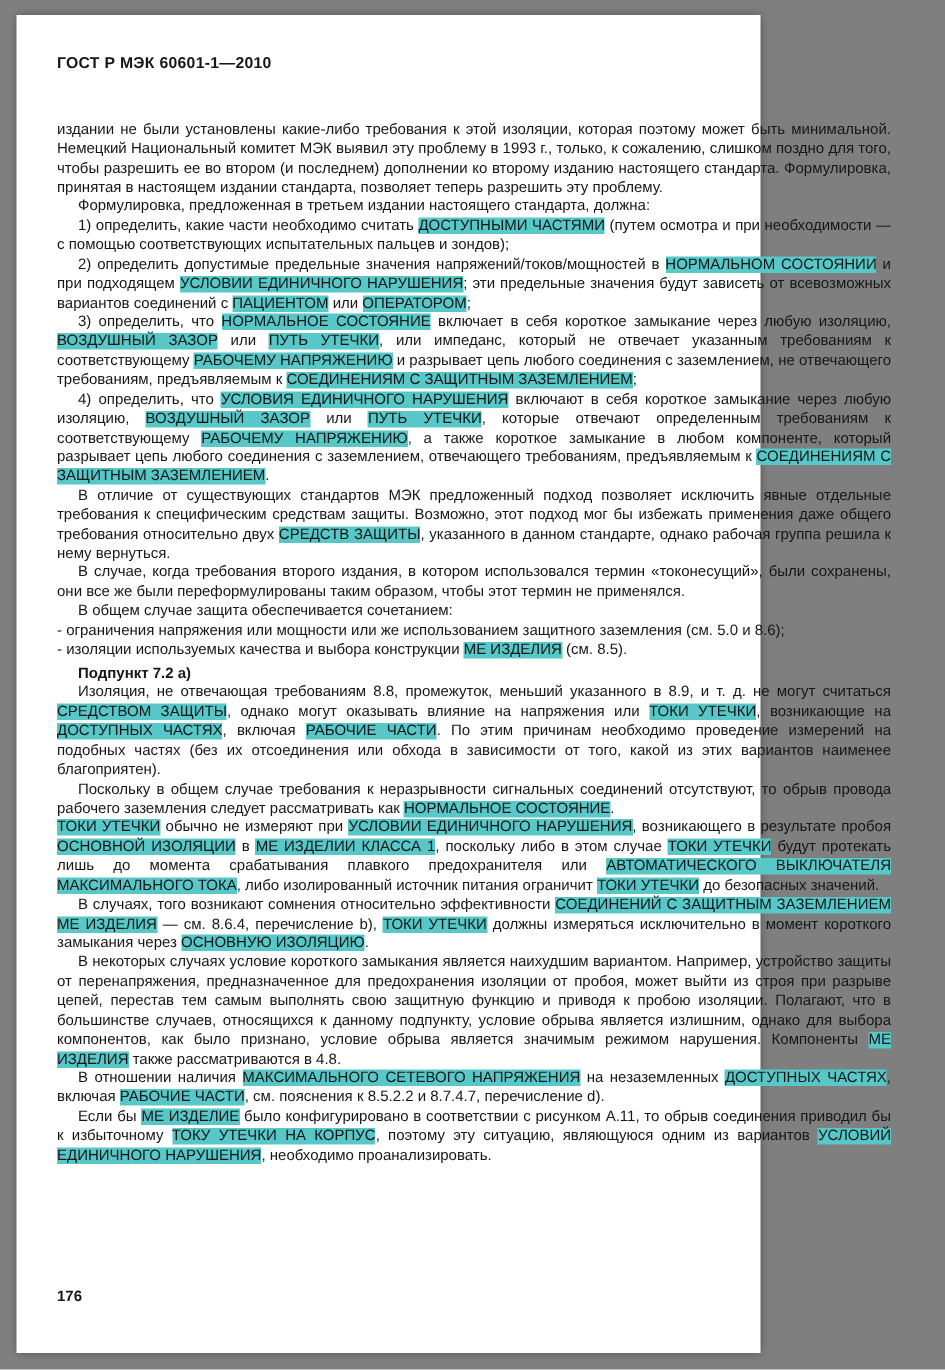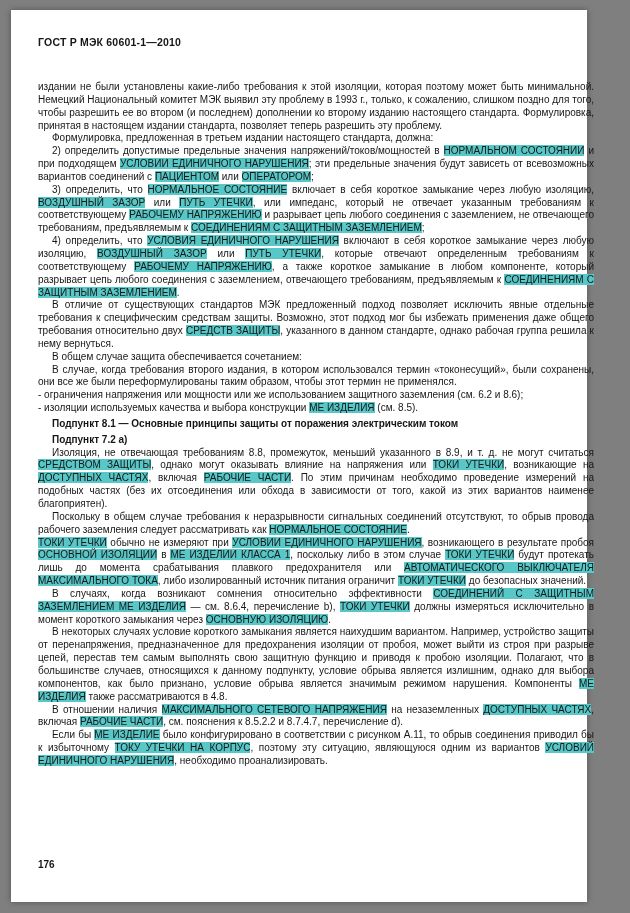--- a/index.html
+++ b/index.html
@@ -8,21 +8,21 @@
     height: 913px;
     position: relative;
     overflow: hidden;
     background: var(--background, #7f7f7f);
     font-family: "Liberation Sans", "DejaVu Sans", sans-serif;
   }
   .page {
     position: absolute;
     left: 11px;
     top: 10px;
-    width: 576px;
+    width: 496px;
     height: 892px;
     background: var(--paper, #ffffff);
     box-shadow: 0 0 6px rgba(0,0,0,0.35);
   }
   .doc-header {
     position: absolute;
     left: 27px;
     top: 26px;
     font-size: 10.5px;
     font-weight: bold;
@@ -54,33 +54,33 @@
 </style>
 </head>
 <body>
 
 <div class="page">
   <div class="doc-header">ГОСТ Р МЭК 60601-1—2010</div>
 
   <div class="doc-body">
       <p class="para"><span>издании не были установлены какие-либо требования к этой изоляции, которая поэтому может быть минимальной. Немецкий Национальный комитет МЭК выявил эту проблему в 1993 г., только, к сожалению, слишком поздно для того, чтобы разрешить ее во втором (и последнем) дополнении ко второму изданию настоящего стандарта. Формулировка, принятая в настоящем издании стандарта, позволяет теперь разрешить эту проблему.</span></p>
       <p class="para indent"><span>Формулировка, предложенная в третьем издании настоящего стандарта, должна:</span></p>
+      <p class="para indent"><span>1) определить, какие части необходимо считать </span><span class="hl">ДОСТУПНЫМИ ЧАСТЯМИ</span><span> (путем осмотра и при необходимости — с помощью соответствующих испытательных пальцев и зондов);</span></p>
       <p class="para indent"><span>2) определить допустимые предельные значения напряжений/токов/мощностей в </span><span class="hl">НОРМАЛЬНОМ СОСТОЯНИИ</span><span> и при подходящем </span><span class="hl">УСЛОВИИ ЕДИНИЧНОГО НАРУШЕНИЯ</span><span>; эти предельные значения будут зависеть от всевозможных вариантов соединений с </span><span class="hl">ПАЦИЕНТОМ</span><span> или </span><span class="hl">ОПЕРАТОРОМ</span><span>;</span></p>
       <p class="para indent"><span>3) определить, что </span><span class="hl">НОРМАЛЬНОЕ СОСТОЯНИЕ</span><span> включает в себя короткое замыкание через любую изоляцию, </span><span class="hl">ВОЗДУШНЫЙ ЗАЗОР</span><span> или </span><span class="hl">ПУТЬ УТЕЧКИ</span><span>, или импеданс, который не отвечает указанным требованиям к соответствующему </span><span class="hl">РАБОЧЕМУ НАПРЯЖЕНИЮ</span><span> и разрывает цепь любого соединения с заземлением, не отвечающего требованиям, предъявляемым к </span><span class="hl">СОЕДИНЕНИЯМ С ЗАЩИТНЫМ ЗАЗЕМЛЕНИЕМ</span><span>;</span></p>
       <p class="para indent"><span>4) определить, что </span><span class="hl">УСЛОВИЯ ЕДИНИЧНОГО НАРУШЕНИЯ</span><span> включают в себя короткое замыкание через любую изоляцию, </span><span class="hl">ВОЗДУШНЫЙ ЗАЗОР</span><span> или </span><span class="hl">ПУТЬ УТЕЧКИ</span><span>, которые отвечают определенным требованиям к соответствующему </span><span class="hl">РАБОЧЕМУ НАПРЯЖЕНИЮ</span><span>, а также короткое замыкание в любом компоненте, который разрывает цепь любого соединения с заземлением, отвечающего требованиям, предъявляемым к </span><span class="hl">СОЕДИНЕНИЯМ С ЗАЩИТНЫМ ЗАЗЕМЛЕНИЕМ</span><span>.</span></p>
       <p class="para indent"><span>В отличие от существующих стандартов МЭК предложенный подход позволяет исключить явные отдельные требования к специфическим средствам защиты. Возможно, этот подход мог бы избежать применения даже общего требования относительно двух </span><span class="hl">СРЕДСТВ ЗАЩИТЫ</span><span>, указанного в данном стандарте, однако рабочая группа решила к нему вернуться.</span></p>
+      <p class="para indent"><span>В случае, когда требования второго издания, в котором использовался термин «токонесущий», были сохранены, они все же были переформулированы таким образом, чтобы этот термин не применялся.</span></p>
       <p class="para indent"><span>В общем случае защита обеспечивается сочетанием:</span></p>
-      <p class="para indent"><span>В случае, когда требования второго издания, в котором использовался термин «токонесущий», были сохранены, они все же были переформулированы таким образом, чтобы этот термин не применялся.</span></p>
-      <p class="para"><span>- ограничения напряжения или мощности или же использованием защитного заземления (см. 6.2 и 8.6);</span></p>
+      <p class="para"><span>- ограничения напряжения или мощности или же использованием защитного заземления (см. 5.0 и 8.6);</span></p>
       <p class="para"><span>- изоляции используемых качества и выбора конструкции </span><span class="hl">МЕ ИЗДЕЛИЯ</span><span> (см. 8.5).</span></p>
-      <p class="para indent bold"><span>Подпункт 8.1 — Основные принципы защиты от поражения электрическим током</span></p>
       <p class="para indent bold"><span>Подпункт 7.2 a)</span></p>
       <p class="para indent"><span>Изоляция, не отвечающая требованиям 8.8, промежуток, меньший указанного в 8.9, и т. д. не могут считаться </span><span class="hl">СРЕДСТВОМ ЗАЩИТЫ</span><span>, однако могут оказывать влияние на напряжения или </span><span class="hl">ТОКИ УТЕЧКИ</span><span>, возникающие на </span><span class="hl">ДОСТУПНЫХ ЧАСТЯХ</span><span>, включая </span><span class="hl">РАБОЧИЕ ЧАСТИ</span><span>. По этим причинам необходимо проведение измерений на подобных частях (без их отсоединения или обхода в зависимости от того, какой из этих вариантов наименее благоприятен).</span></p>
       <p class="para indent"><span>Поскольку в общем случае требования к неразрывности сигнальных соединений отсутствуют, то обрыв провода рабочего заземления следует рассматривать как </span><span class="hl">НОРМАЛЬНОЕ СОСТОЯНИЕ</span><span>.</span></p>
       <p class="para"><span class="hl">ТОКИ УТЕЧКИ</span><span> обычно не измеряют при </span><span class="hl">УСЛОВИИ ЕДИНИЧНОГО НАРУШЕНИЯ</span><span>, возникающего в результате пробоя </span><span class="hl">ОСНОВНОЙ ИЗОЛЯЦИИ</span><span> в </span><span class="hl">МЕ ИЗДЕЛИИ КЛАССА 1</span><span>, поскольку либо в этом случае </span><span class="hl">ТОКИ УТЕЧКИ</span><span> будут протекать лишь до момента срабатывания плавкого предохранителя или </span><span class="hl">АВТОМАТИЧЕСКОГО ВЫКЛЮЧАТЕЛЯ МАКСИМАЛЬНОГО ТОКА</span><span>, либо изолированный источник питания ограничит </span><span class="hl">ТОКИ УТЕЧКИ</span><span> до безопасных значений.</span></p>
-      <p class="para indent"><span>В случаях, когда возникают сомнения относительно эффективности </span><span class="hl">СОЕДИНЕНИЙ С ЗАЩИТНЫМ ЗАЗЕМЛЕНИЕМ МЕ ИЗДЕЛИЯ</span><span> — см. 8.6.4, перечисление b), </span><span class="hl">ТОКИ УТЕЧКИ</span><span> должны измеряться исключительно в момент короткого замыкания через </span><span class="hl">ОСНОВНУЮ ИЗОЛЯЦИЮ</span><span>.</span></p>
+      <p class="para indent"><span>В случаях, того возникают сомнения относительно эффективности </span><span class="hl">СОЕДИНЕНИЙ С ЗАЩИТНЫМ ЗАЗЕМЛЕНИЕМ МЕ ИЗДЕЛИЯ</span><span> — см. 8.6.4, перечисление b), </span><span class="hl">ТОКИ УТЕЧКИ</span><span> должны измеряться исключительно в момент короткого замыкания через </span><span class="hl">ОСНОВНУЮ ИЗОЛЯЦИЮ</span><span>.</span></p>
       <p class="para indent"><span>В некоторых случаях условие короткого замыкания является наихудшим вариантом. Например, устройство защиты от перенапряжения, предназначенное для предохранения изоляции от пробоя, может выйти из строя при разрыве цепей, перестав тем самым выполнять свою защитную функцию и приводя к пробою изоляции. Полагают, что в большинстве случаев, относящихся к данному подпункту, условие обрыва является излишним, однако для выбора компонентов, как было признано, условие обрыва является значимым режимом нарушения. Компоненты </span><span class="hl">МЕ ИЗДЕЛИЯ</span><span> также рассматриваются в 4.8.</span></p>
       <p class="para indent"><span>В отношении наличия </span><span class="hl">МАКСИМАЛЬНОГО СЕТЕВОГО НАПРЯЖЕНИЯ</span><span> на незаземленных </span><span class="hl">ДОСТУПНЫХ ЧАСТЯХ</span><span>, включая </span><span class="hl">РАБОЧИЕ ЧАСТИ</span><span>, см. пояснения к 8.5.2.2 и 8.7.4.7, перечисление d).</span></p>
       <p class="para indent"><span>Если бы </span><span class="hl">МЕ ИЗДЕЛИЕ</span><span> было конфигурировано в соответствии с рисунком А.11, то обрыв соединения приводил бы к избыточному </span><span class="hl">ТОКУ УТЕЧКИ НА КОРПУС</span><span>, поэтому эту ситуацию, являющуюся одним из вариантов </span><span class="hl">УСЛОВИЙ ЕДИНИЧНОГО НАРУШЕНИЯ</span><span>, необходимо проанализировать.</span></p>
     </div>
 
   <div class="page-number">176</div>
 </div>
 
 </body></html>

